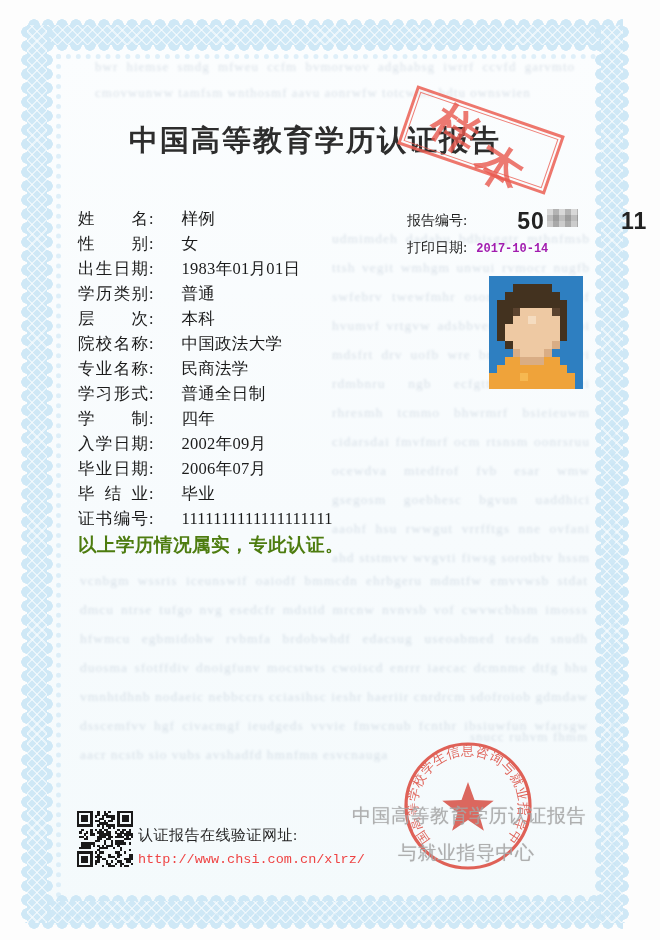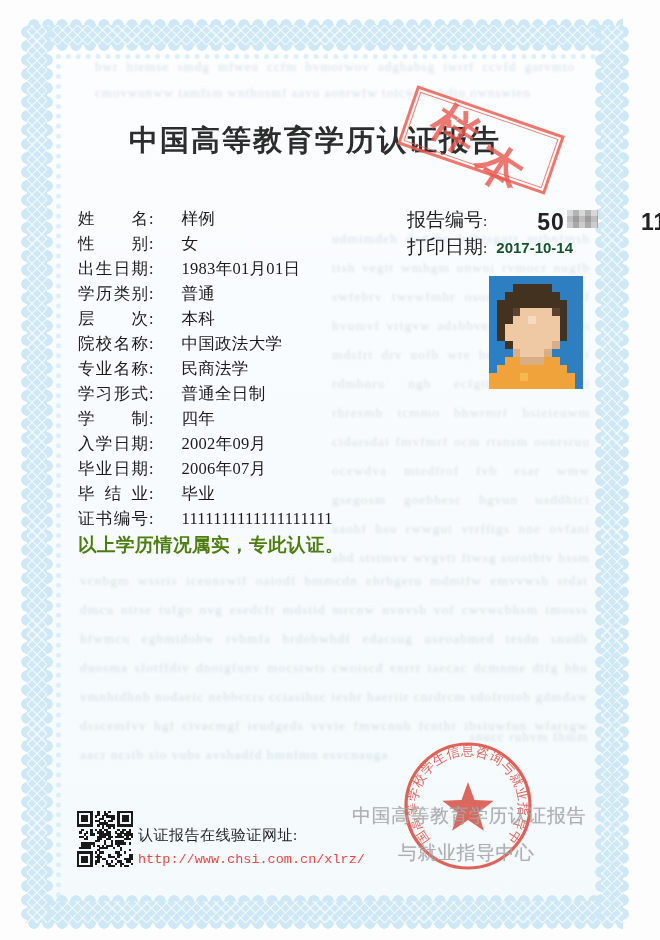--- a/index.html
+++ b/index.html
@@ -38,30 +38,30 @@
   .stamp{position:absolute;left:403px;top:109px;width:150px;height:56px;z-index:4;
       border:3px solid rgba(235,95,84,.85);transform:rotate(19deg);}
   .stamp::before{content:"";position:absolute;inset:2px;border:1.5px solid rgba(235,95,84,.8);}
   .stamp .ch{position:absolute;font-size:46px;font-weight:700;color:rgba(233,88,77,.8);
       font-family:"Liberation Serif",serif;transform:rotate(14deg);line-height:1;}
   .stamp .ch1{left:24px;top:4px;}
   .stamp .ch2{left:78px;top:26px;}
   
   .meta{position:absolute;left:407px;top:206px;z-index:3;color:#1e1e1e;}
   .meta-row{height:27px;line-height:27px;white-space:nowrap;}
-  .meta-label{font-size:19px;color:#1e1e1e;}
+  .meta-label{font-size:14px;color:#1e1e1e;}
   .meta-colon{font-size:15.5px;margin-right:9px;}
   .report-no{font-family:"Liberation Sans",sans-serif;font-size:23px;font-weight:700;
       letter-spacing:1px;color:#222;vertical-align:middle;margin-left:41px;}
   .mosaic{display:inline-block;width:31px;height:18px;vertical-align:-2px;margin:0 2px;
       background-image:
         repeating-linear-gradient(0deg,#cccccc 0 6px,#bdbdbd 6px 12px,#d8d8d8 12px 18px),
         repeating-linear-gradient(90deg,rgba(255,255,255,.45) 0 6px,rgba(110,110,110,.3) 6px 12px);
       background-blend-mode:multiply;}
-  .print-date{font-family:Liberation Sans, sans-serif;font-size:15px;font-weight:700;color:#14532d;}
+  .print-date{font-family:Liberation Mono, monospace;font-size:12px;font-weight:700;color:#a21caf;}
   
   .fields{position:absolute;left:78px;top:206px;z-index:3;}
   .field-row{height:25px;line-height:25px;white-space:nowrap;}
   .field-label{display:inline-flex;justify-content:space-between;width:70px;
       font-size:16.5px;color:#1b1b1b;}
   .field-colon{font-size:16px;color:#1b1b1b;margin-left:1px;margin-right:12px;}
   .field-value{font-size:16.5px;color:#1b1b1b;letter-spacing:.3px;margin-left:16px;}
   .statement{position:absolute;left:78px;top:532px;z-index:3;font-size:18.5px;
       font-weight:700;color:#4d7c0f;letter-spacing:.5px;}
   

